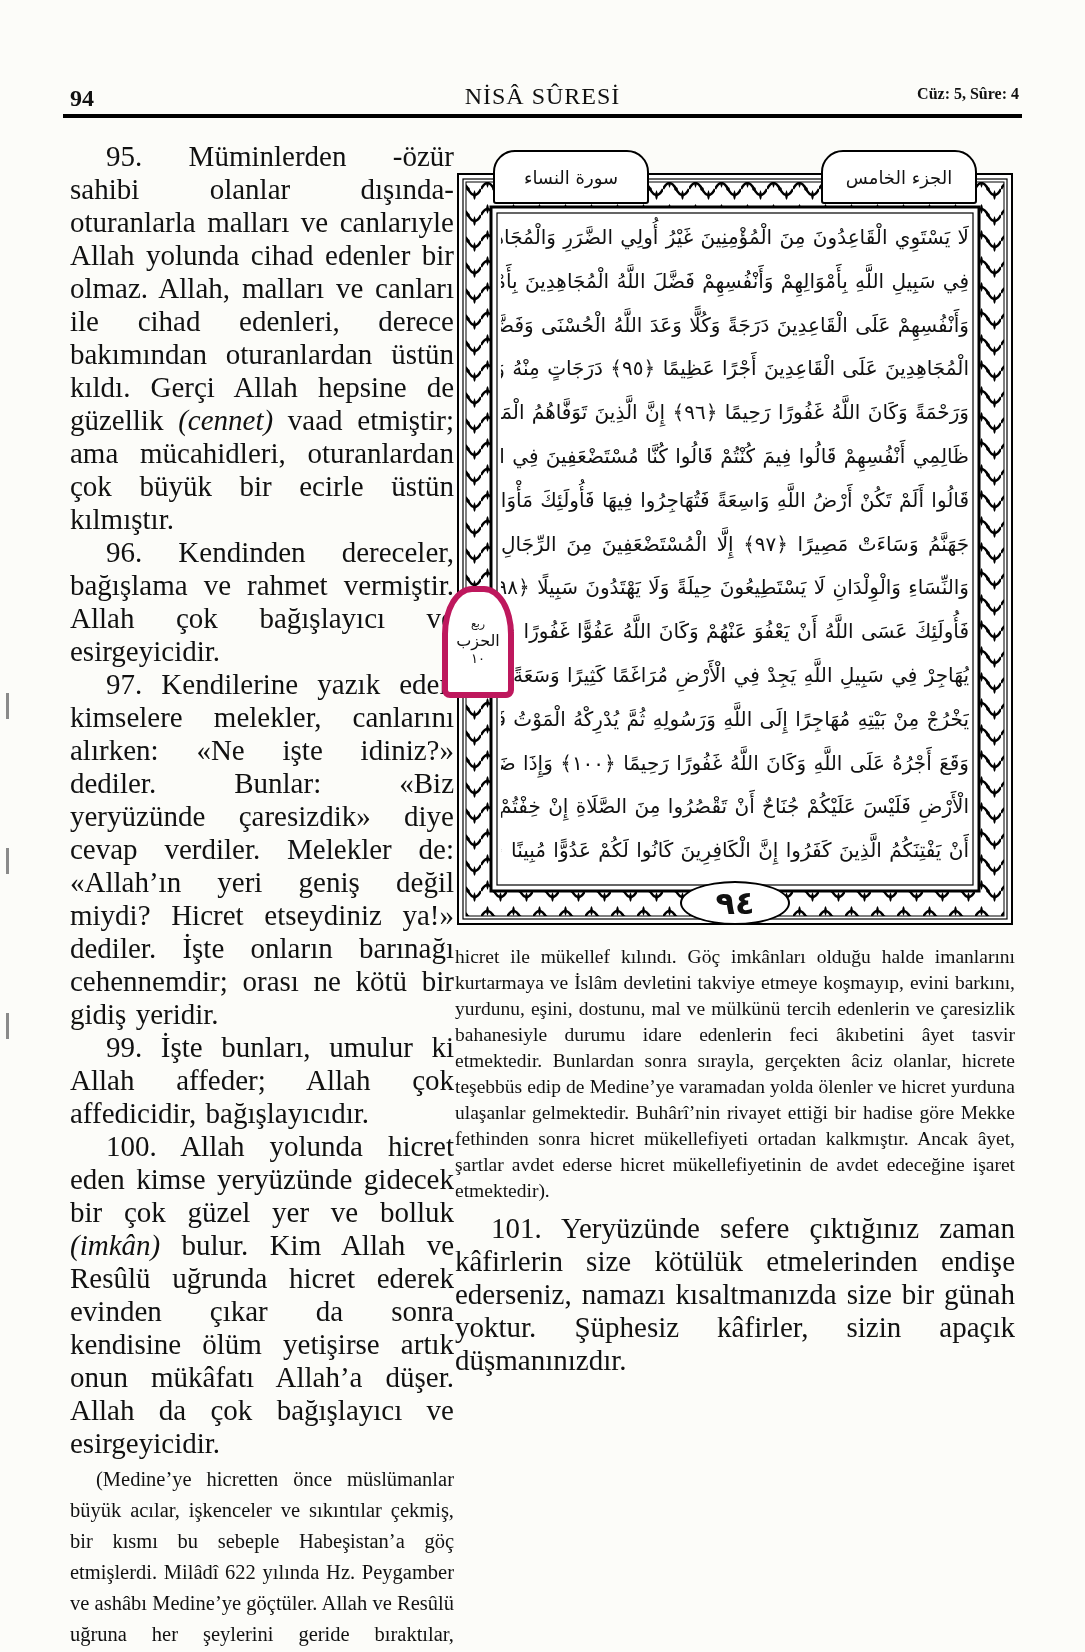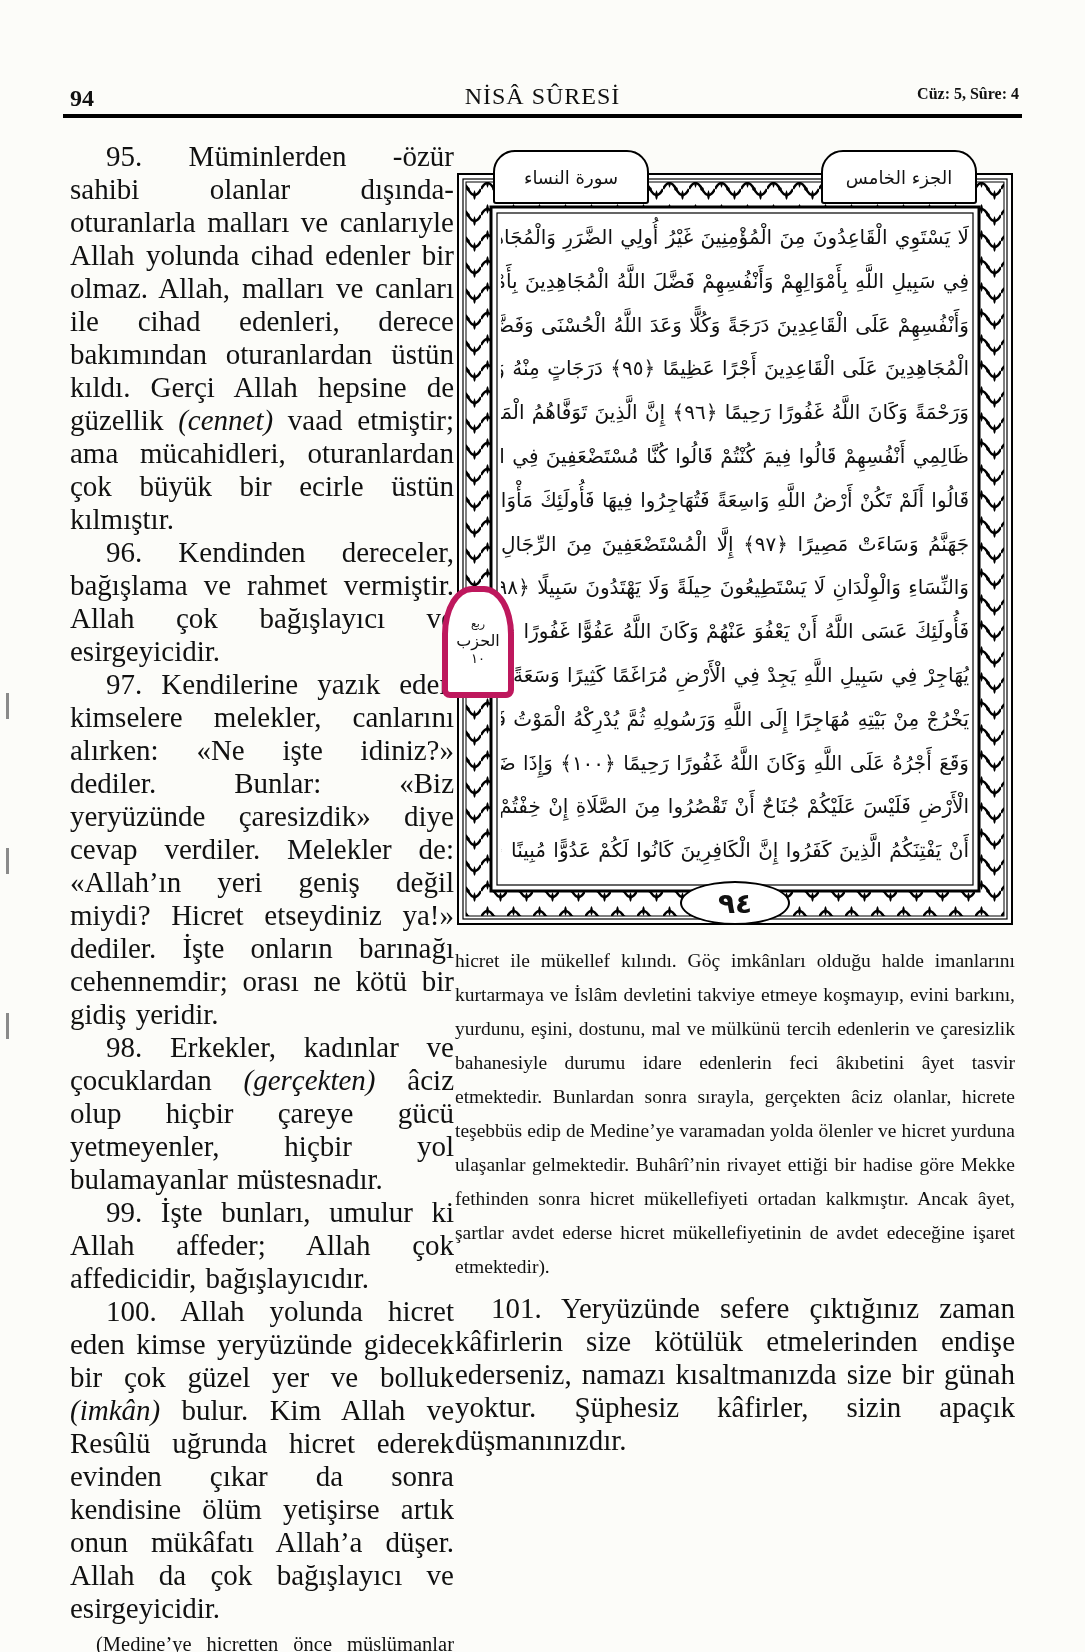--- a/index.html
+++ b/index.html
@@ -31,32 +31,32 @@
   .cart.juz{right:38px;width:152px}
   .qtext{position:absolute;left:46px;right:46px;top:66px;bottom:56px;direction:rtl;z-index:2}
   .qline{
     height:43.8px;line-height:43.8px;font-family:"DejaVu Sans",sans-serif;font-size:20px;
     text-align:justify;text-align-last:justify;white-space:nowrap;overflow:hidden;word-spacing:1px;
   }
   .pnum-ar{
     position:absolute;left:50%;bottom:5px;transform:translateX(-50%);
     width:106px;height:40px;background:#fff;border:2px solid #000;border-radius:50%;
     display:flex;align-items:center;justify-content:center;
-    font-family:"DejaVu Sans",sans-serif;font-size:28px;font-weight:bold;z-index:3;
+    font-family:"DejaVu Sans",sans-serif;font-size:32px;font-weight:bold;z-index:3;
   }
   .hizb{
     position:absolute;left:-13px;top:436px;width:60px;height:100px;background:#fff;
     border:6px solid #be185d;border-radius:30px 30px 8px 8px / 48px 48px 8px 8px;z-index:3;
     display:flex;flex-direction:column;align-items:center;justify-content:center;
     font-family:"DejaVu Sans",sans-serif;direction:rtl;
   }
   .hizb .rub{font-size:11px;line-height:13px}
   .hizb .hz{font-size:16px;line-height:21px}
   .hizb .num{font-size:13px;line-height:16px}
-  .commentary{margin:14px 0 0 0;font-size:19.5px;line-height:34px;text-align:justify}
+  .commentary{margin:14px 0 0 0;font-size:19.5px;line-height:26px;text-align:justify}
   .p101-wrap{margin-top:8px}
   
   .tick{position:absolute;left:6px;width:3px;height:26px;background:#8a8a8a}
   .tick.t1{top:693px}.tick.t2{top:848px}.tick.t3{top:1013px}
 </style>
 </head>
 <body>
 
 <div class="hdr-num">94</div>
 <div class="hdr-title">NİSÂ SÛRESİ</div>
@@ -65,21 +65,20 @@
 
 <div class="tick t1"></div>
 <div class="tick t2"></div>
 <div class="tick t3"></div>
 
 <div class="col-left">
   <div id="left-paras">
       <p class="para"><span>95. Müminlerden -özür sahibi olanlar dışında- oturanlarla malları ve canlarıyle Allah yolunda cihad edenler bir olmaz. Allah, malları ve canları ile cihad edenleri, derece bakımından oturanlardan üstün kıldı. Gerçi Allah hepsine de güzellik </span><span class="it">(cennet)</span><span> vaad etmiştir; ama mücahidleri, oturanlardan çok büyük bir ecirle üstün kılmıştır.</span></p>
       <p class="para"><span>96. Kendinden dereceler, bağışlama ve rahmet vermiştir. Allah çok bağışlayıcı ve esirgeyicidir.</span></p>
       <p class="para"><span>97. Kendilerine yazık eden kimselere melekler, canlarını alırken: «Ne işte idiniz?» dediler. Bunlar: «Biz yeryüzünde çaresizdik» diye cevap verdiler. Melekler de: «Allah’ın yeri geniş değil miydi? Hicret etseydiniz ya!» dediler. İşte onların barınağı cehennemdir; orası ne kötü bir gidiş yeridir.</span></p>
-      <p class="para"><span>98. Erkekler, kadınlar ve çocuklardan </span><span class="it">(gerçekten)</span><span> âciz olup hiçbir çareye gücü yetmeyenler, hiçbir yol bulamayanlar müstesnadır.</span></p>
       <p class="para"><span>99. İşte bunları, umulur ki Allah affeder; Allah çok affedicidir, bağışlayıcıdır.</span></p>
       <p class="para"><span>100. Allah yolunda hicret eden kimse yeryüzünde gidecek bir çok güzel yer ve bolluk </span><span class="it">(imkân)</span><span> bulur. Kim Allah ve Resûlü uğrunda hicret ederek evinden çıkar da sonra kendisine ölüm yetişirse artık onun mükâfatı Allah’a düşer. Allah da çok bağışlayıcı ve esirgeyicidir.</span></p>
     </div>
   <p class="note">(Medine’ye hicretten önce müslümanlar büyük acılar, işkenceler ve sıkıntılar çekmiş, bir kısmı bu sebeple Habeşistan’a göç etmişlerdi. Milâdî 622 yılında Hz. Peygamber ve ashâbı Medine’ye göçtüler. Allah ve Resûlü uğruna her şeylerini geride bıraktılar, Medine’de yepyeni bir toplum ve devlet oluşturdular. Bu andan itibaren küfrün ve şirkin hakim bulunduğu yerlerden Medine’ye hicret farz oldu; gerçekten çaresiz, güçsüz ve bilgisiz olanlar dışında kalan her müslüman</p>
 </div>
 
 <div class="col-right">
 
   <div class="quran">
     <svg class="frame" width="560" height="780" viewBox="0 0 560 780" xmlns="http://www.w3.org/2000/svg">

